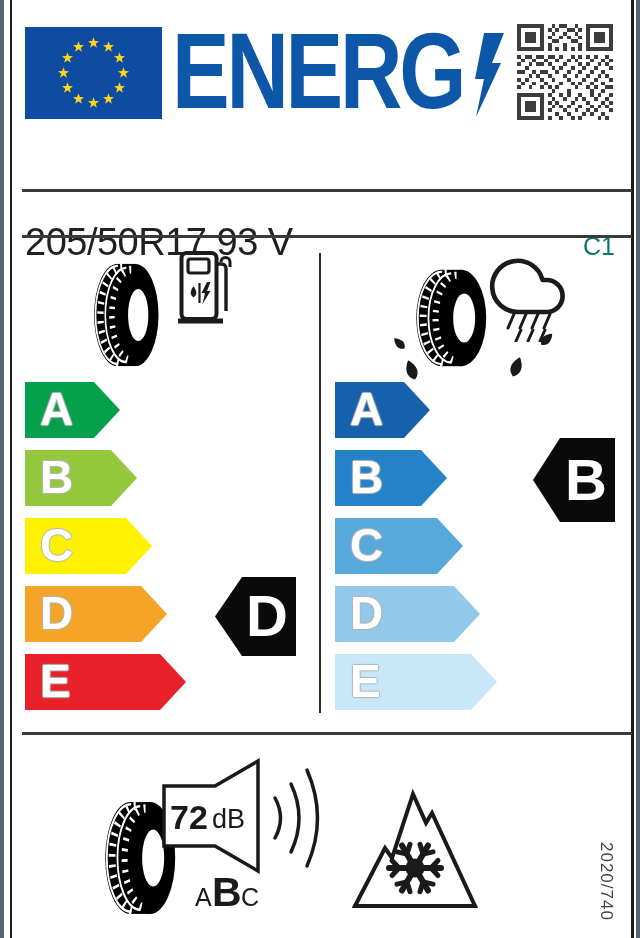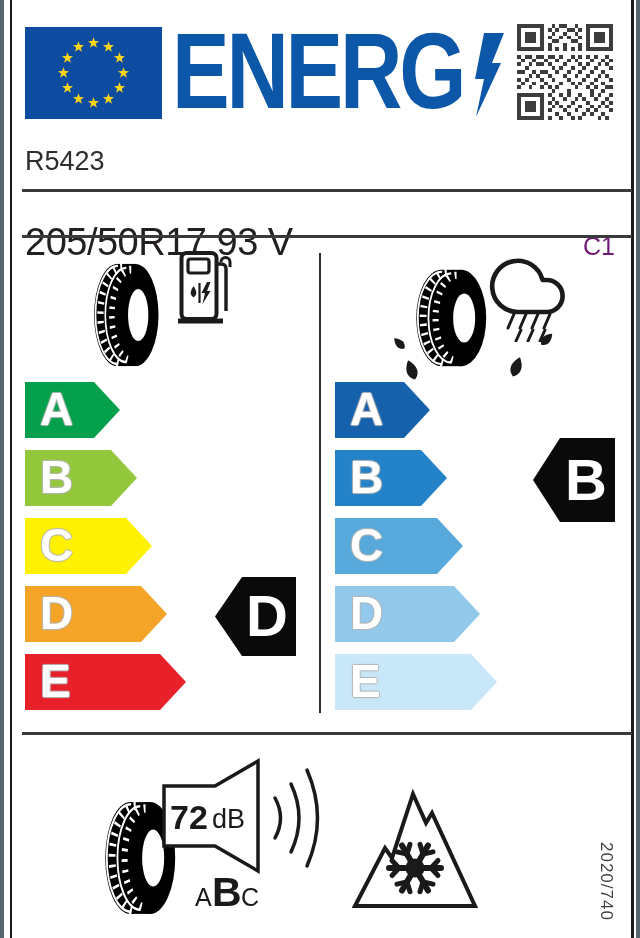--- a/index.html
+++ b/index.html
@@ -13,21 +13,21 @@
   .energ{position:absolute;left:172px;top:24px;height:92px;display:flex;align-items:flex-end;
          font-size:108px;font-weight:700;letter-spacing:-4px;line-height:0.82;
          transform:scaleX(0.80);transform-origin:left bottom;white-space:nowrap;}
   .brand-row{position:absolute;left:25px;right:25px;top:146px;display:flex;
              justify-content:space-between;align-items:baseline;}
   .brand{font-size:30px;font-weight:700;letter-spacing:0.5px;}
   .model{font-size:27px;font-weight:400;color:#2e2e2e;}
   .size-row{position:absolute;left:25px;right:25px;top:192px;display:flex;
             justify-content:space-between;align-items:baseline;gap:44px;}
   .tsize{font-size:38px;font-weight:400;letter-spacing:-0.5px;}
-  .tclass{font-size:25px;color:#701a75;margin-top:40px;}
+  .tclass{font-size:25px;color:#0f766e;margin-top:40px;}
   .arrow{position:absolute;height:56px;}
   .arrow svg{display:block;}
   .arrow .grade-letter{position:absolute;left:15px;top:50%;transform:translateY(-52%);
       font-size:46px;font-weight:700;color:#fff;
       text-shadow:0 1px 1px #b5b5b5,1px 0 1px #b5b5b5,-1px 0 1px #b5b5b5,0 -1px 1px #b5b5b5;}
   .badge text{font-family:"Liberation Sans",sans-serif;font-weight:700;font-size:58px;fill:#fff;}
   .noise-text{font-family:"Liberation Sans",sans-serif;fill:#1a1a1a;}
   .reg{position:absolute;left:616px;top:842px;transform:rotate(90deg);transform-origin:0 0;
        font-size:17px;letter-spacing:1px;color:#3f3f3f;white-space:nowrap;}
 </style>
@@ -116,21 +116,20 @@
       M9 19h1v1h-1zM12 19h1v1h-1zM15 19h1v1h-1zM17 19h1v1h-1zM20 19h1v1h-1zM23 19h1v1h-1z
       M8 20h1v1h-1zM10 20h1v1h-1zM14 20h1v1h-1zM18 20h1v1h-1zM22 20h1v1h-1zM24 20h1v1h-1z
       M9 21h1v1h-1zM11 21h1v1h-1zM13 21h1v1h-1zM16 21h1v1h-1zM19 21h1v1h-1zM21 21h1v1h-1zM23 21h1v1h-1z
       M8 22h1v1h-1zM12 22h1v1h-1zM15 22h1v1h-1zM18 22h1v1h-1zM20 22h1v1h-1zM24 22h1v1h-1z
       M10 23h1v1h-1zM13 23h1v1h-1zM17 23h1v1h-1zM19 23h1v1h-1zM22 23h1v1h-1z
       M8 24h1v1h-1zM11 24h1v1h-1zM14 24h1v1h-1zM16 24h1v1h-1zM21 24h1v1h-1zM23 24h1v1h-1z"></path>
     </g>
   </svg>
 
   <div class="brand-row">
-    <span class="model">R5423</span>
   </div>
   <div class="hdiv" style="top:189px;"></div>
 
   <div class="size-row">
     <span class="tsize">205/50R17 93 V</span>
     <span class="tclass">C1</span>
   </div>
   <div class="hdiv" style="top:235px;"></div>
 
   <div class="vdiv"></div>

